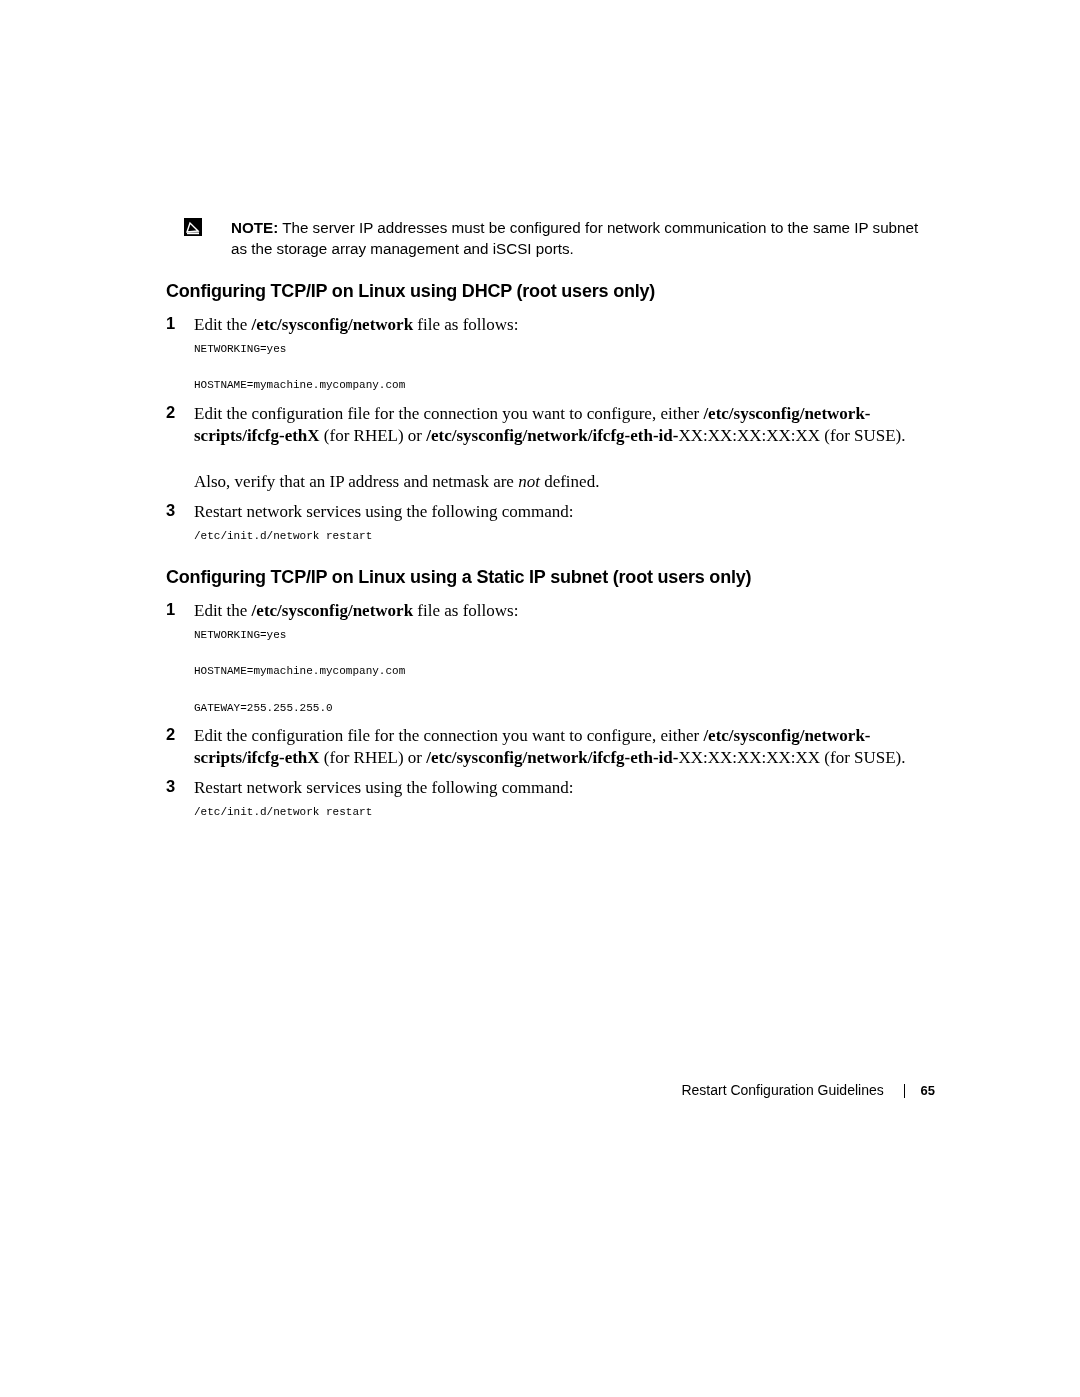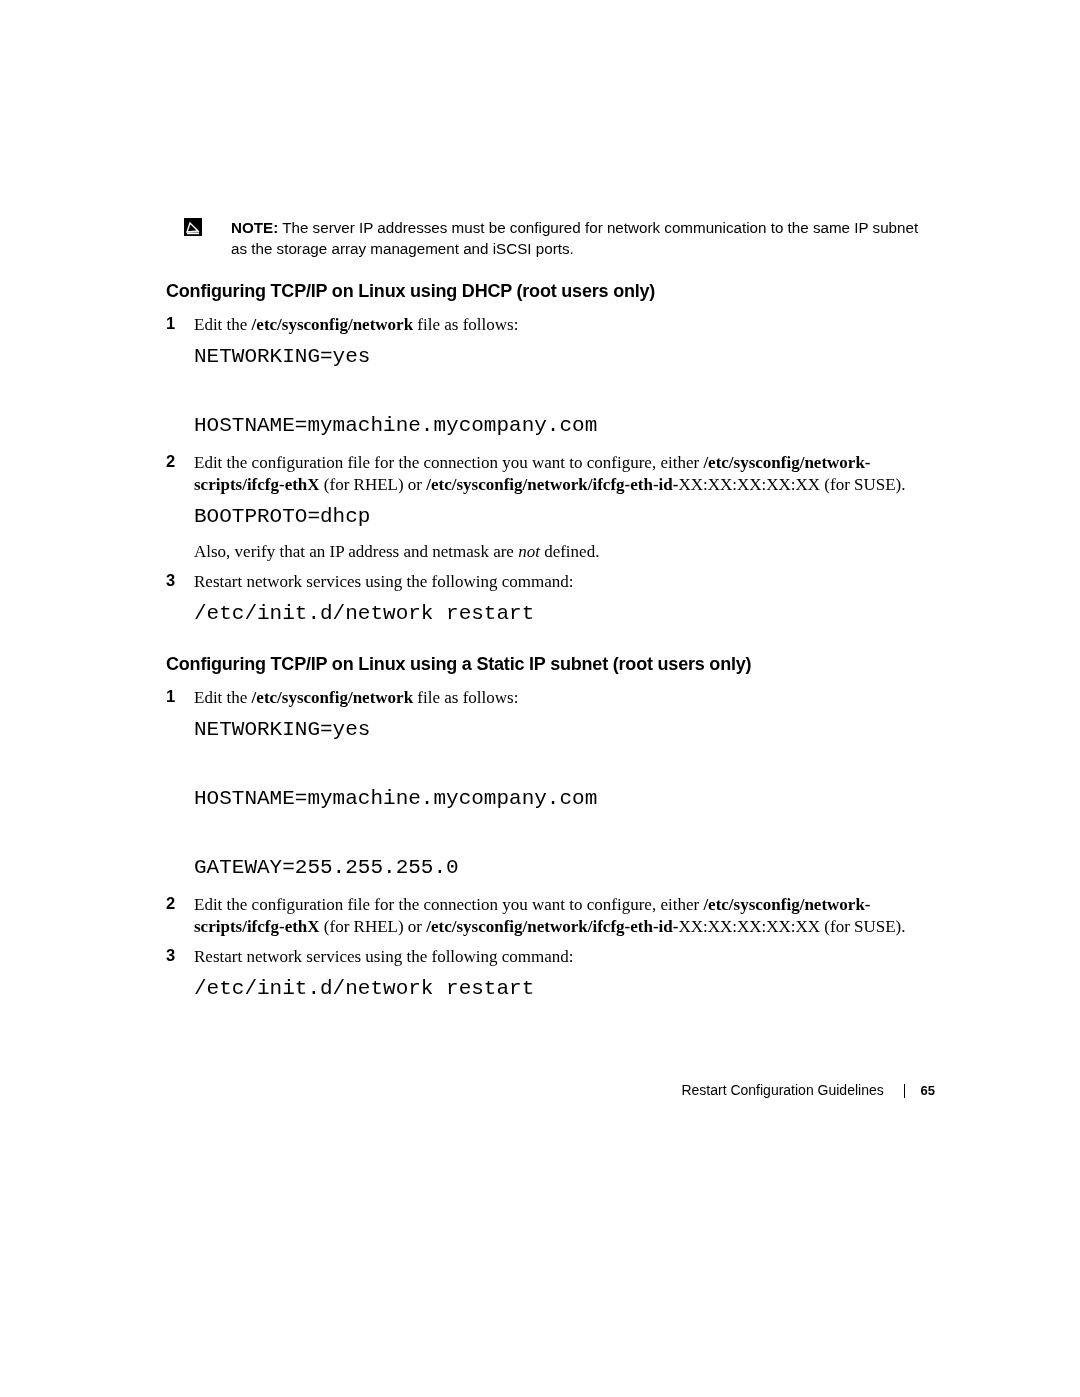--- a/index.html
+++ b/index.html
@@ -69,21 +69,21 @@
     line-height: 1.3;
   }
   .bold {
     font-weight: bold;
   }
   .italic {
     font-style: italic;
   }
   .code {
     font-family: 'Courier New', Courier, monospace;
-    font-size: 21px;
+    font-size: 11px;
     line-height: 1.65;
     display: block;
     white-space: pre;
     margin: 4px 0 2px 0;
   }
   .footer {
     position: absolute;
     top: 1082px;
     right: 145px;
     font-family: Arial, Helvetica, sans-serif;
@@ -130,22 +130,21 @@
       </span>
       <span class="code">NETWORKING=yes
 
 HOSTNAME=mymachine.mycompany.com</span>
     </li>
     <li>
       <span class="step-num">2</span>
       <span class="body-text">
         <span>Edit the configuration file for the connection you want to configure, either </span><span class="bold">/etc/sysconfig/network-scripts/ifcfg-ethX</span><span> (for RHEL) or </span><span class="bold">/etc/sysconfig/network/ifcfg-eth-id-</span><span>XX:XX:XX:XX:XX (for SUSE).</span>
       </span>
-      <span class="code">BOOTPROTO=dhcp</span>
-      <span class="body-text" style="display:block;margin-top:6px;">
+      <span class="body-text" style="display:block;margin-top:24px;">
         <span>Also, verify that an IP address and netmask are </span><span class="italic">not</span><span> defined.</span>
       </span>
     </li>
     <li>
       <span class="step-num">3</span>
       <span class="body-text">Restart network services using the following command:</span>
       <span class="code">/etc/init.d/network restart</span>
     </li>
   </ol>
 

